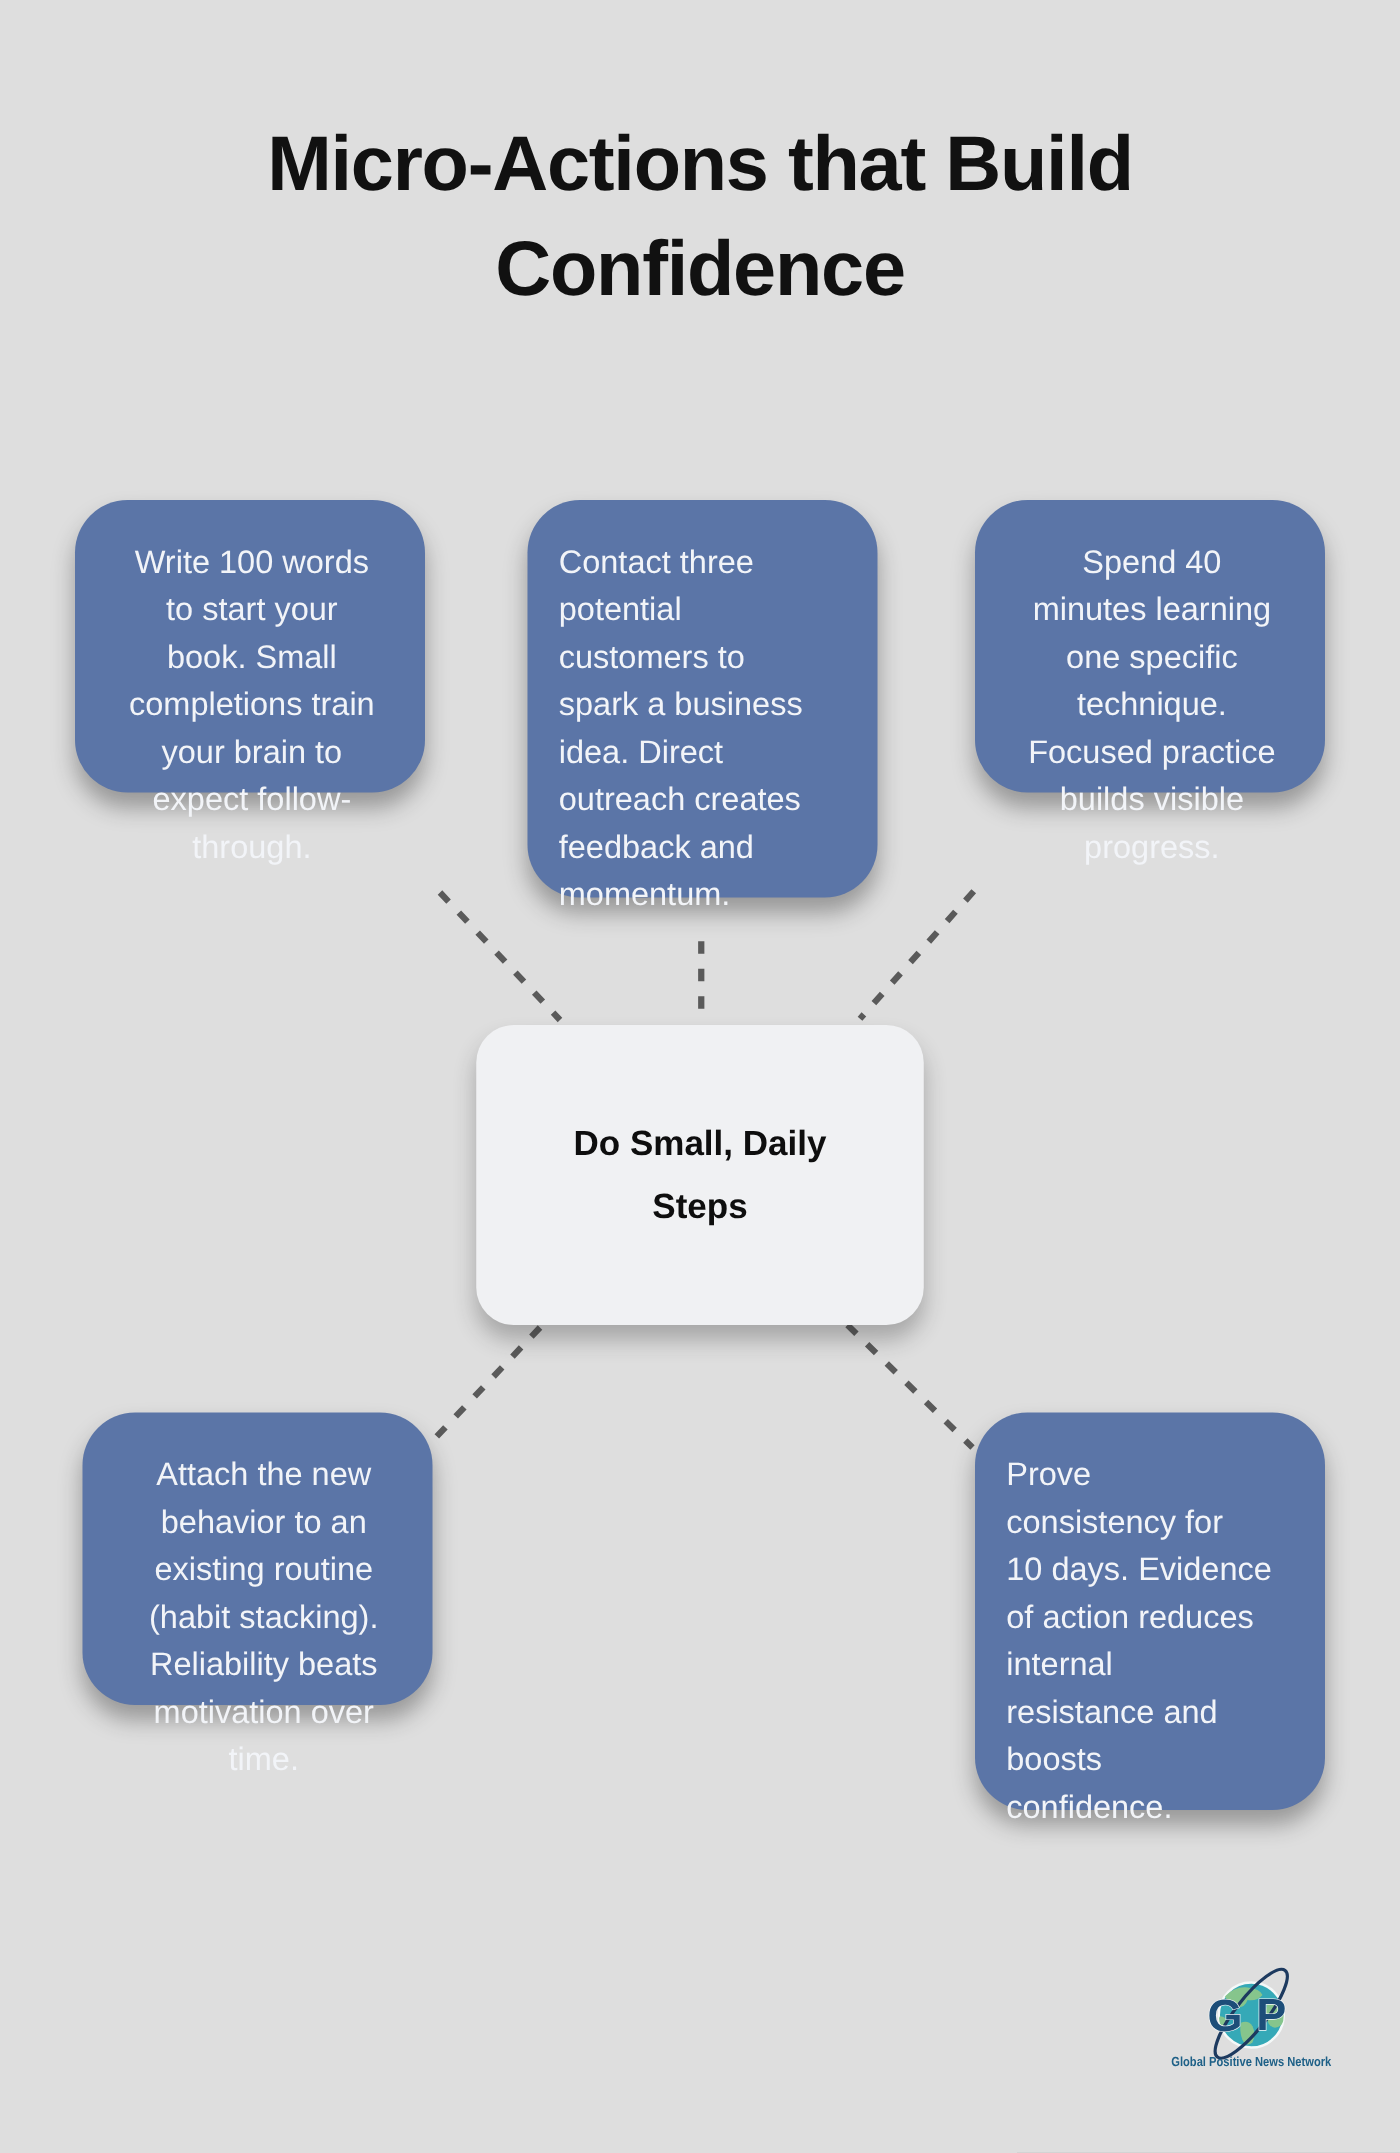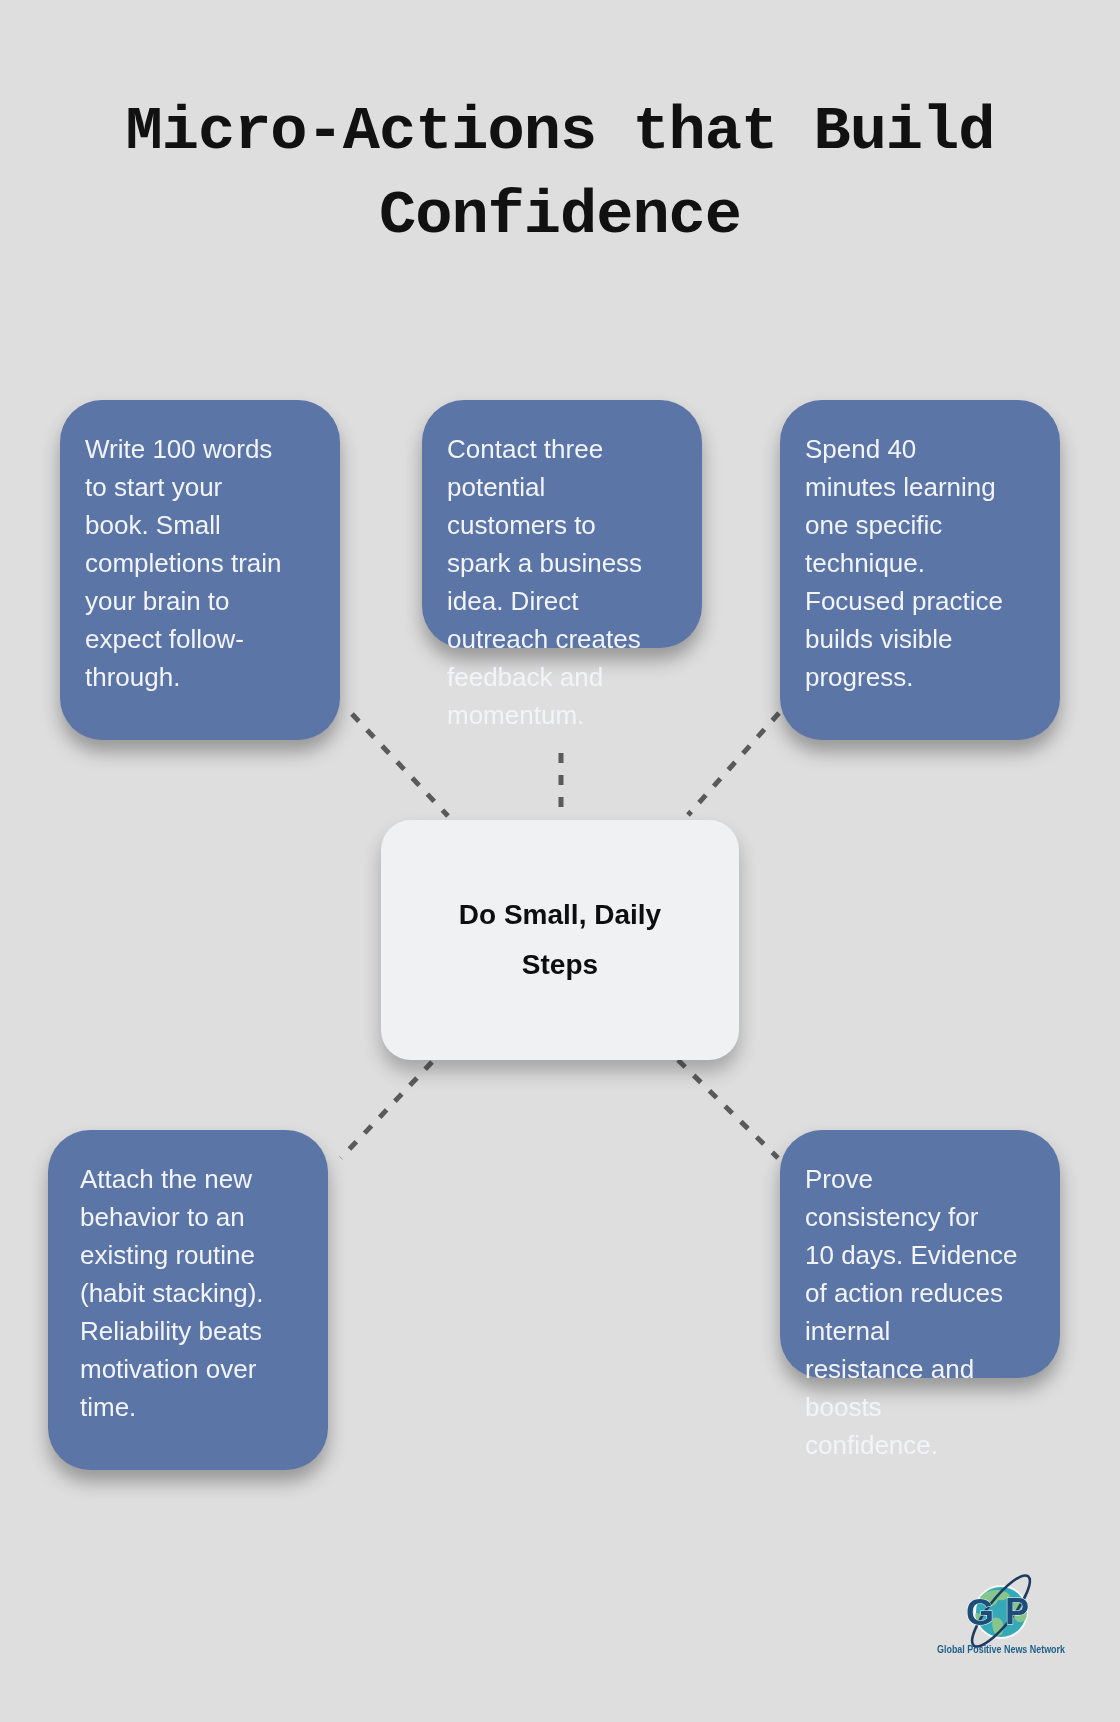--- a/index.html
+++ b/index.html
@@ -21,21 +21,20 @@
     left: 0;
     width: 1120px;
     margin: 0;
     text-align: center;
     font-size: 62px;
     line-height: 84px;
     font-weight: 800;
     letter-spacing: -1px;
     color: #111111;
     white-space: pre-line;
-    font-family: Liberation Mono, monospace;
   }
   .connectors {
     position: absolute;
     top: 0;
     left: 0;
     width: 1120px;
     height: 1722px;
   }
   .connectors line {
     stroke: #5a5a5a;
@@ -48,26 +47,26 @@
     background: #5b75a7;
     border-radius: 42px;
     box-shadow: 0 12px 18px rgba(40,40,40,0.38);
     box-sizing: border-box;
     padding: 30px 22px 0 25px;
     color: #f2f4f8;
     font-size: 26px;
     line-height: 38px;
     white-space: pre-line;
   }
-  .node-short { height: 340px; }
-  .node-tall  { height: 248px; }
+  .node-short { height: 234px; text-align: center; }
+  .node-tall  { height: 318px; }
   #node-top-left     { left: 60px;  top: 400px; }
   #node-top-middle   { left: 422px; top: 400px; }
   #node-top-right    { left: 780px; top: 400px; }
-  #node-bottom-left  { left: 48px;  top: 1130px; padding-left: 32px; }
+  #node-bottom-left  { left: 66px;  top: 1130px; padding-left: 32px; }
   #node-bottom-right { left: 780px; top: 1130px; }
   .central {
     position: absolute;
     left: 381px;
     top: 820px;
     width: 358px;
     height: 240px;
     background: #f0f1f3;
     border-radius: 30px;
     box-shadow: 0 12px 18px rgba(40,40,40,0.30);

